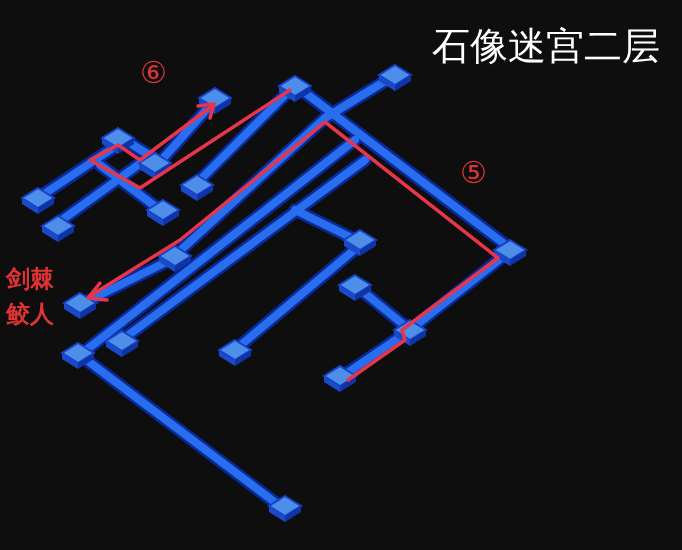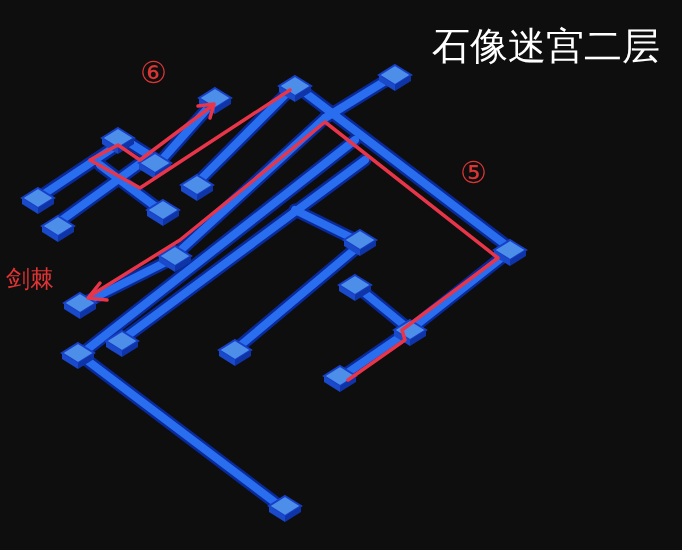--- a/index.html
+++ b/index.html
@@ -17,21 +17,21 @@
       font-family: Liberation Mono, monospace; line-height: 1;
       white-space: nowrap;
     }
     .step-label {
       position: absolute; color: #d93535; font-size: 30px; line-height: 1;
       font-family: "DejaVu Sans", sans-serif;
     }
     .boss-label {
       position: absolute; left: 6px; top: 262px;
       color: #e03434; font-size: 24px; line-height: 1.45;
-      font-family: "DejaVu Serif", serif; width: 60px;
+      font-family: "DejaVu Serif", serif; width: 60px; font-weight: bold;
     }
   </style>
 </head>
 <body>
 
 <svg id="map-svg" width="682" height="550" viewBox="0 0 682 550" xmlns="http://www.w3.org/2000/svg">
   <defs>
     <g id="room">
       <polygon points="0,-12 16,-2 0,8 -16,-2" fill="#4d8ee8" stroke="#1740c8" stroke-width="2"></polygon>
       <polygon points="-16,-2 0,8 0,14 -16,4" fill="#1a49c9"></polygon>
@@ -109,13 +109,14 @@
     <path d="M290,90 L140,188 L90,160 L118,145 L140,160 L212,106"></path>
     <path d="M198,106 L214,104 L210,118"></path>
   </g>
 </svg>
 
 <div class="title">石像迷宫二层</div>
 <div class="step-label" style="left:140px; top:58px;">⑥</div>
 <div class="step-label" style="left:460px; top:158px;">⑤</div>
 <div class="boss-label">
   <div>剑棘</div>
+  <div>鲛人</div>
 </div>
 
 </body></html>

